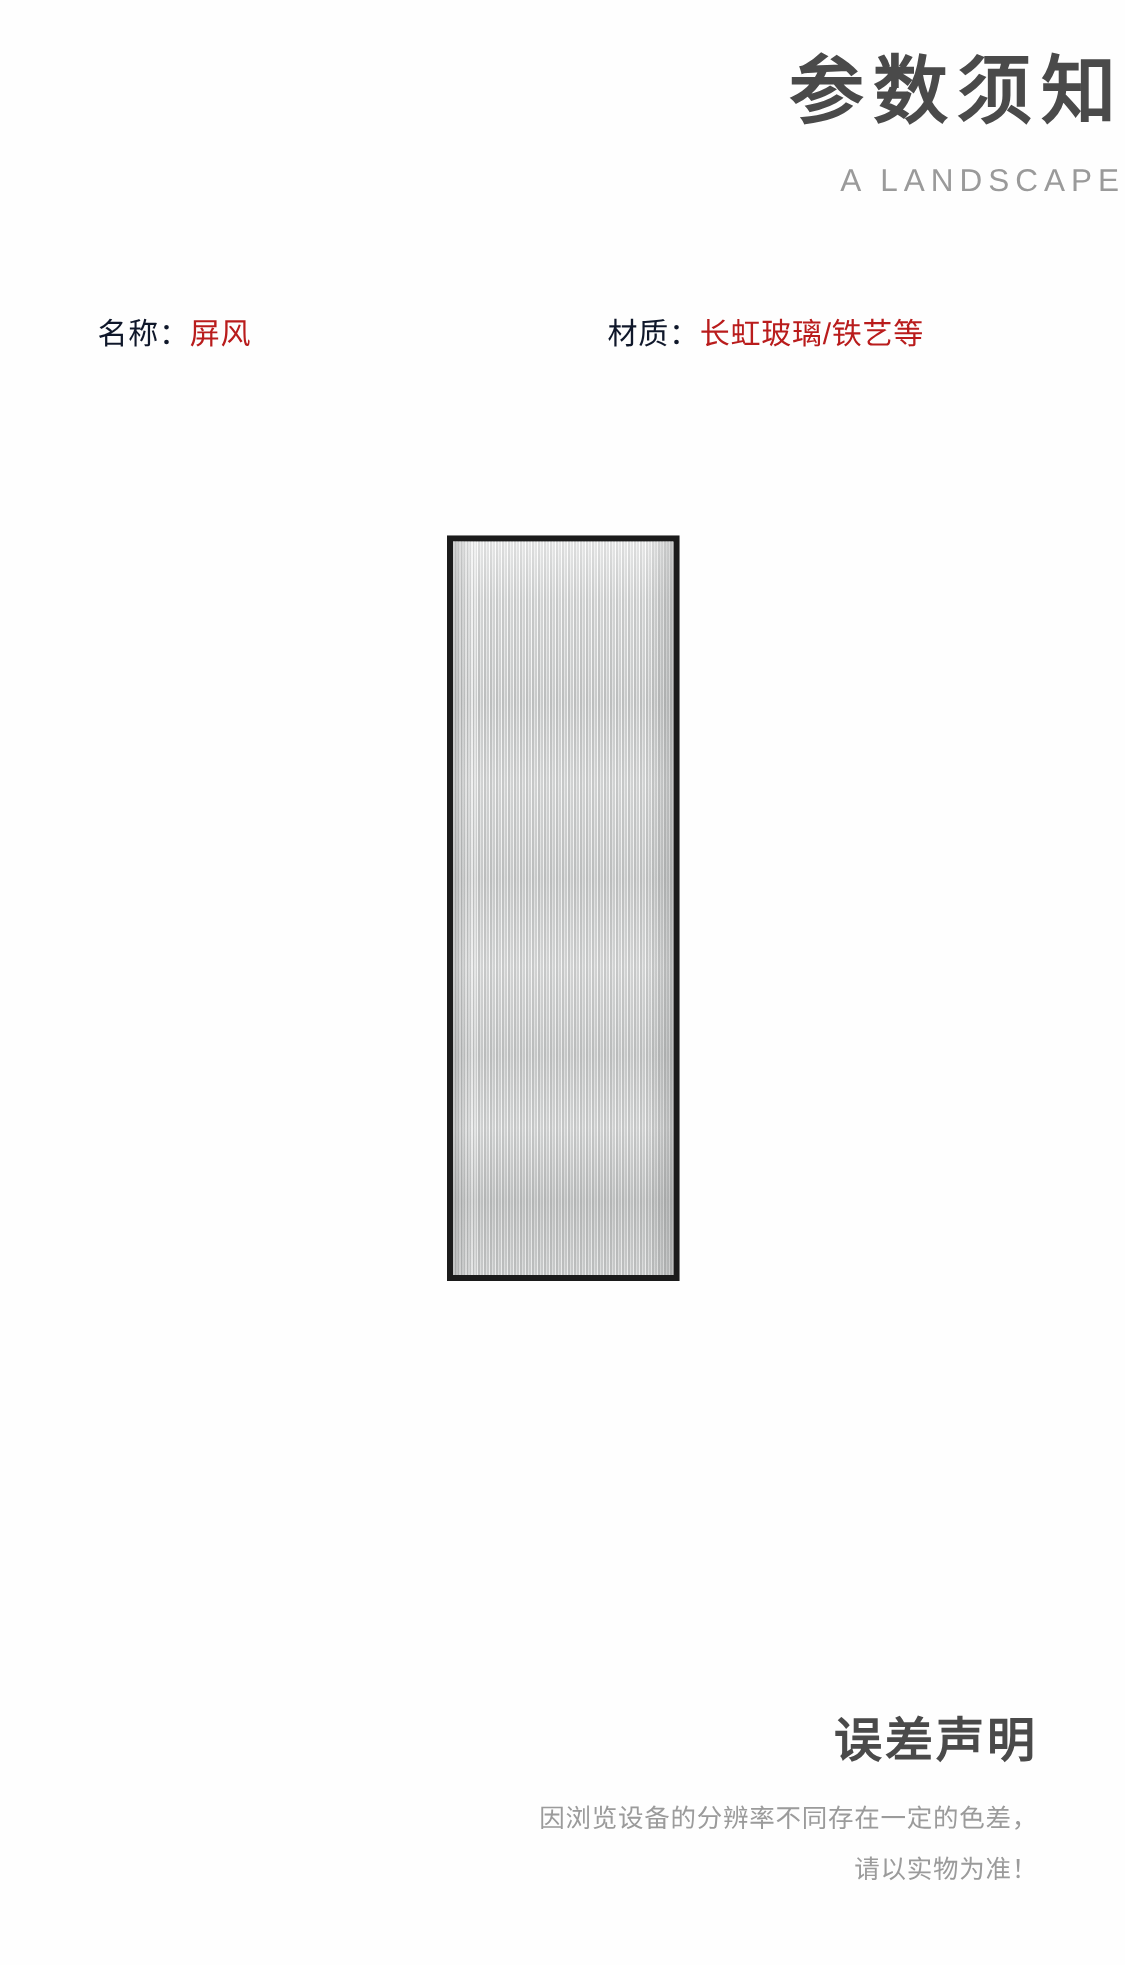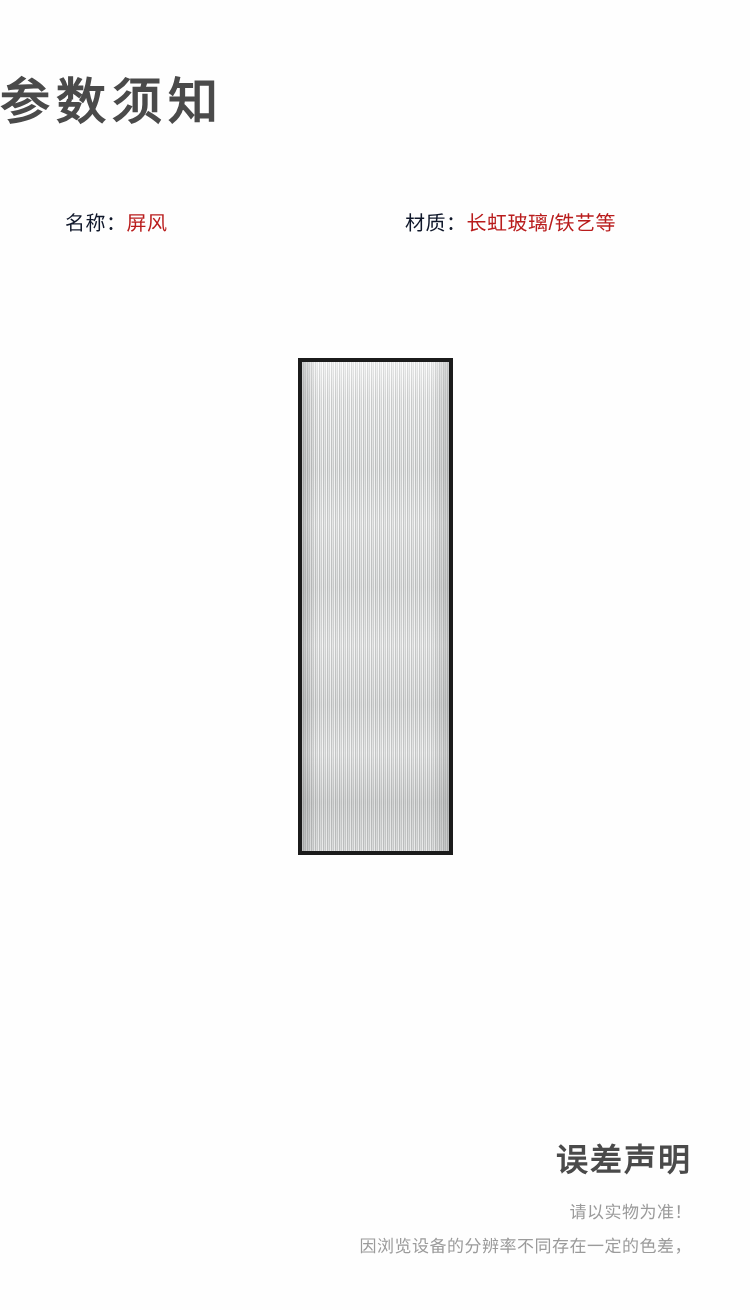--- a/index.html
+++ b/index.html
@@ -20,22 +20,22 @@
 
   .page {
     width: 750px;
     height: 1310px;
     position: relative;
     background: #fefefe;
   }
 
   
   .header {
-    padding-top: 71px;
-    text-align: left;
+    padding-top: 30px;
+    text-align: right;
   }
   .title-cn {
     font-size: 50px;
     font-weight: 700;
     letter-spacing: 6px;
     color: #4a4a4a;
     line-height: 1.25;
     margin: 0;
   }
   .title-en {
@@ -148,20 +148,21 @@
     letter-spacing: 0.5px;
   }
 </style>
 </head>
 <body>
 
 <div class="page">
 
   <div class="header">
     <h1 class="title-cn">参数须知</h1>
+    <div class="title-en">A LANDSCAPE</div>
   </div>
 
   <div class="specs">
 
     <div class="spec-item spec-col-left">
       <span class="spec-label">名称：</span><span class="spec-value">屏风</span>
     </div>
 
     <div class="spec-item spec-col-left">
       <span class="spec-label">材质：</span><span class="spec-value">长虹玻璃/铁艺等</span>
@@ -173,17 +174,17 @@
   <div class="product-wrap">
     <div class="product-frame" aria-label="长虹玻璃铁艺屏风">
       <div class="glass"></div>
       <div class="glass-shade"></div>
       <div class="glass-vign"></div>
     </div>
   </div>
 
   <div class="footer">
     <div class="footer-title">误差声明</div>
+    <div class="footer-line">因浏览设备的分辨率不同存在一定的色差，</div>
     <div class="footer-line">请以实物为准！</div>
-    <div class="footer-line">因浏览设备的分辨率不同存在一定的色差，</div>
   </div>
 
 </div>
 
 </body></html>

